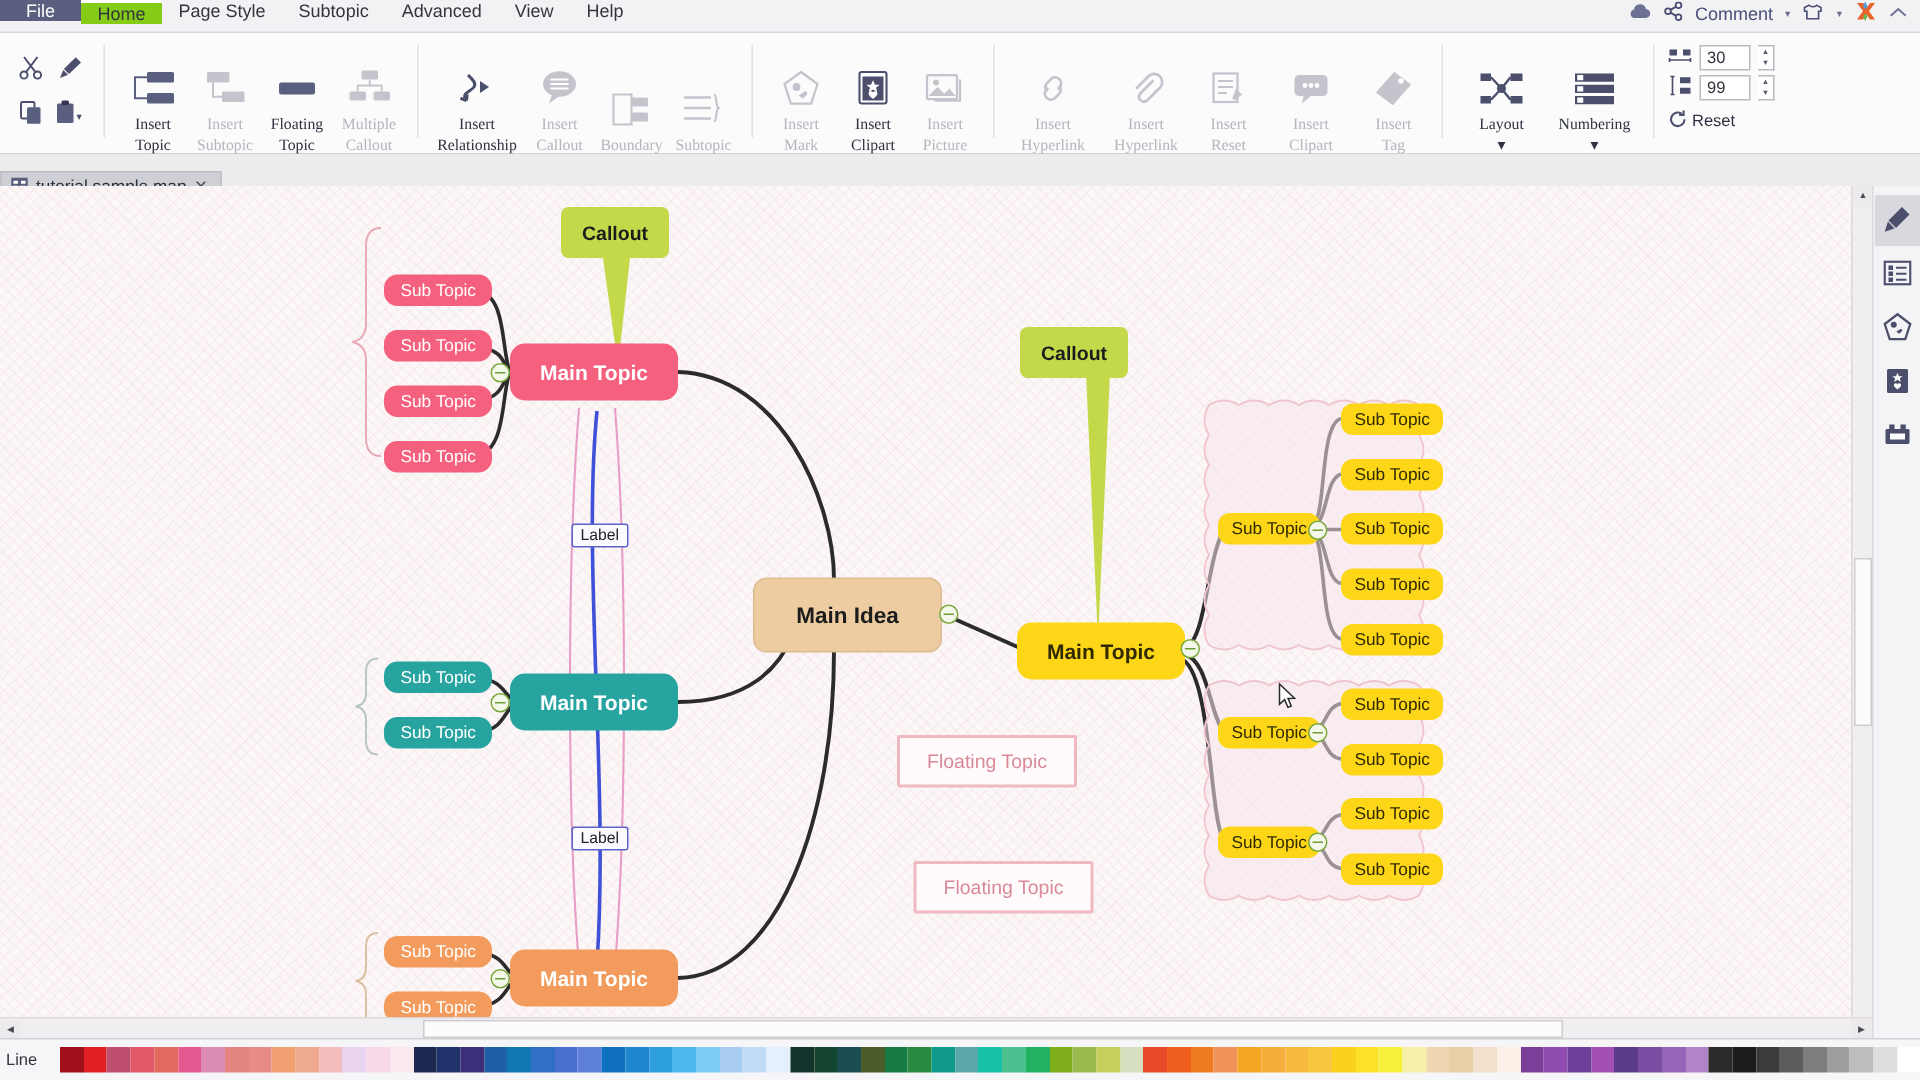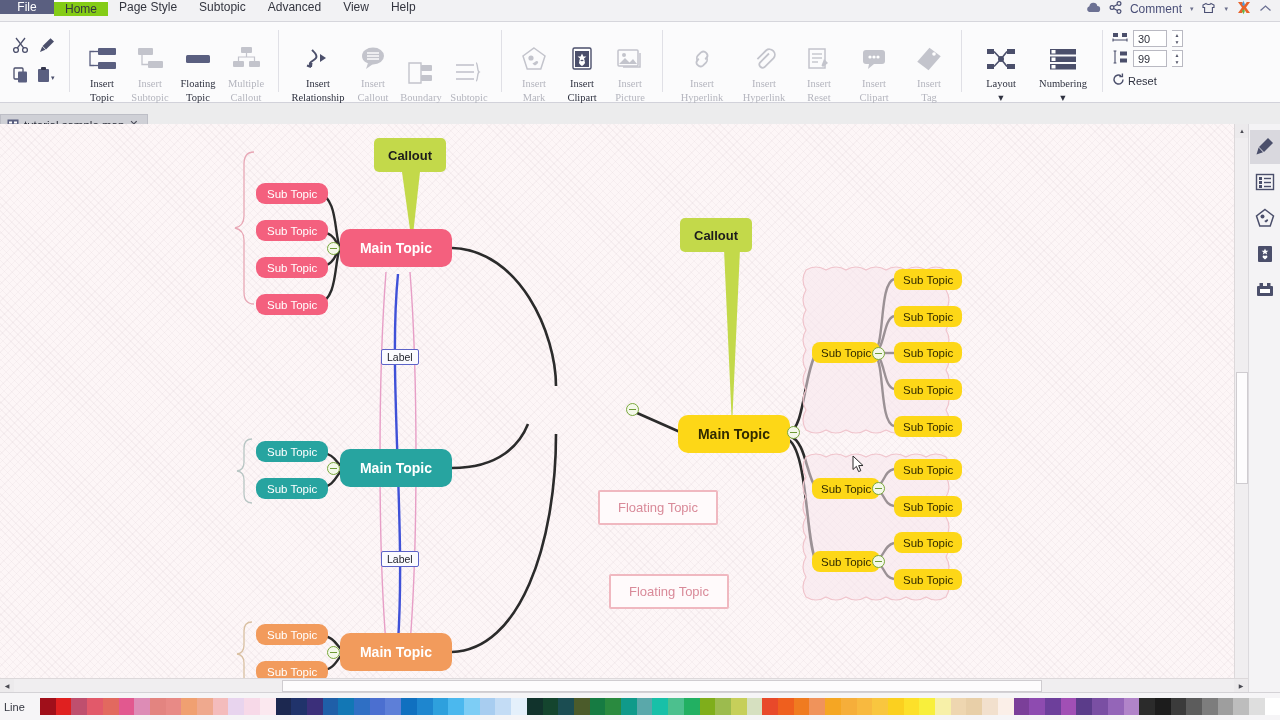--- a/index.html
+++ b/index.html
@@ -609,20 +609,21 @@
       <path d="M806 146 q10 -6 20 0 q10 -6 20 0 q10 -6 20 0 q10 -6 20 0 q10 -6 20 0 q10 -6 20 0 q10 -6 20 0
                q6 10 0 20 q6 10 0 20 q6 10 0 20 q6 10 0 20 q6 10 0 20 q6 10 0 20 q6 10 0 20 q6 10 0 20
                q-10 6 -20 0 q-10 6 -20 0 q-10 6 -20 0 q-10 6 -20 0 q-10 6 -20 0 q-10 6 -20 0 q-10 6 -20 0
                q-6 -10 0 -20 q-6 -10 0 -20 q-6 -10 0 -20 q-6 -10 0 -20 q-6 -10 0 -20 q-6 -10 0 -20 q-6 -10 0 -20 q-6 -10 0 -20 z" fill="rgba(248,230,236,0.55)" stroke="#f0c4cc" stroke-width="1.2"></path>
       <path d="M806 333 q10 -6 20 0 q10 -6 20 0 q10 -6 20 0 q10 -6 20 0 q10 -6 20 0 q10 -6 20 0 q10 -6 20 0
                q6 10 0 20 q6 10 0 20 q6 10 0 20 q6 10 0 20 q6 10 0 20 q6 10 0 20 q6 10 0 20
                q-10 6 -20 0 q-10 6 -20 0 q-10 6 -20 0 q-10 6 -20 0 q-10 6 -20 0 q-10 6 -20 0 q-10 6 -20 0
                q-6 -10 0 -20 q-6 -10 0 -20 q-6 -10 0 -20 q-6 -10 0 -20 q-6 -10 0 -20 q-6 -10 0 -20 q-6 -10 0 -20 z" fill="rgba(248,230,236,0.55)" stroke="#f0c4cc" stroke-width="1.2"></path>
     </svg>
 
+    <div class="node center" style="left:502px; top:261px;">Main Idea</div>
     <div class="collapse" style="left:626px; top:279px;"></div>
 
     <div class="node callout" style="left:374px; top:14px;">Callout</div>
     <div class="node main pink" style="left:340px; top:105px;">Main Topic</div>
     <div class="node sub pink" style="left:256px; top:59px;">Sub Topic</div>
     <div class="node sub pink" style="left:256px; top:96px;">Sub Topic</div>
     <div class="node sub pink" style="left:256px; top:133px;">Sub Topic</div>
     <div class="node sub pink" style="left:256px; top:170px;">Sub Topic</div>
     <div class="collapse" style="left:327px; top:118px;"></div>
 

